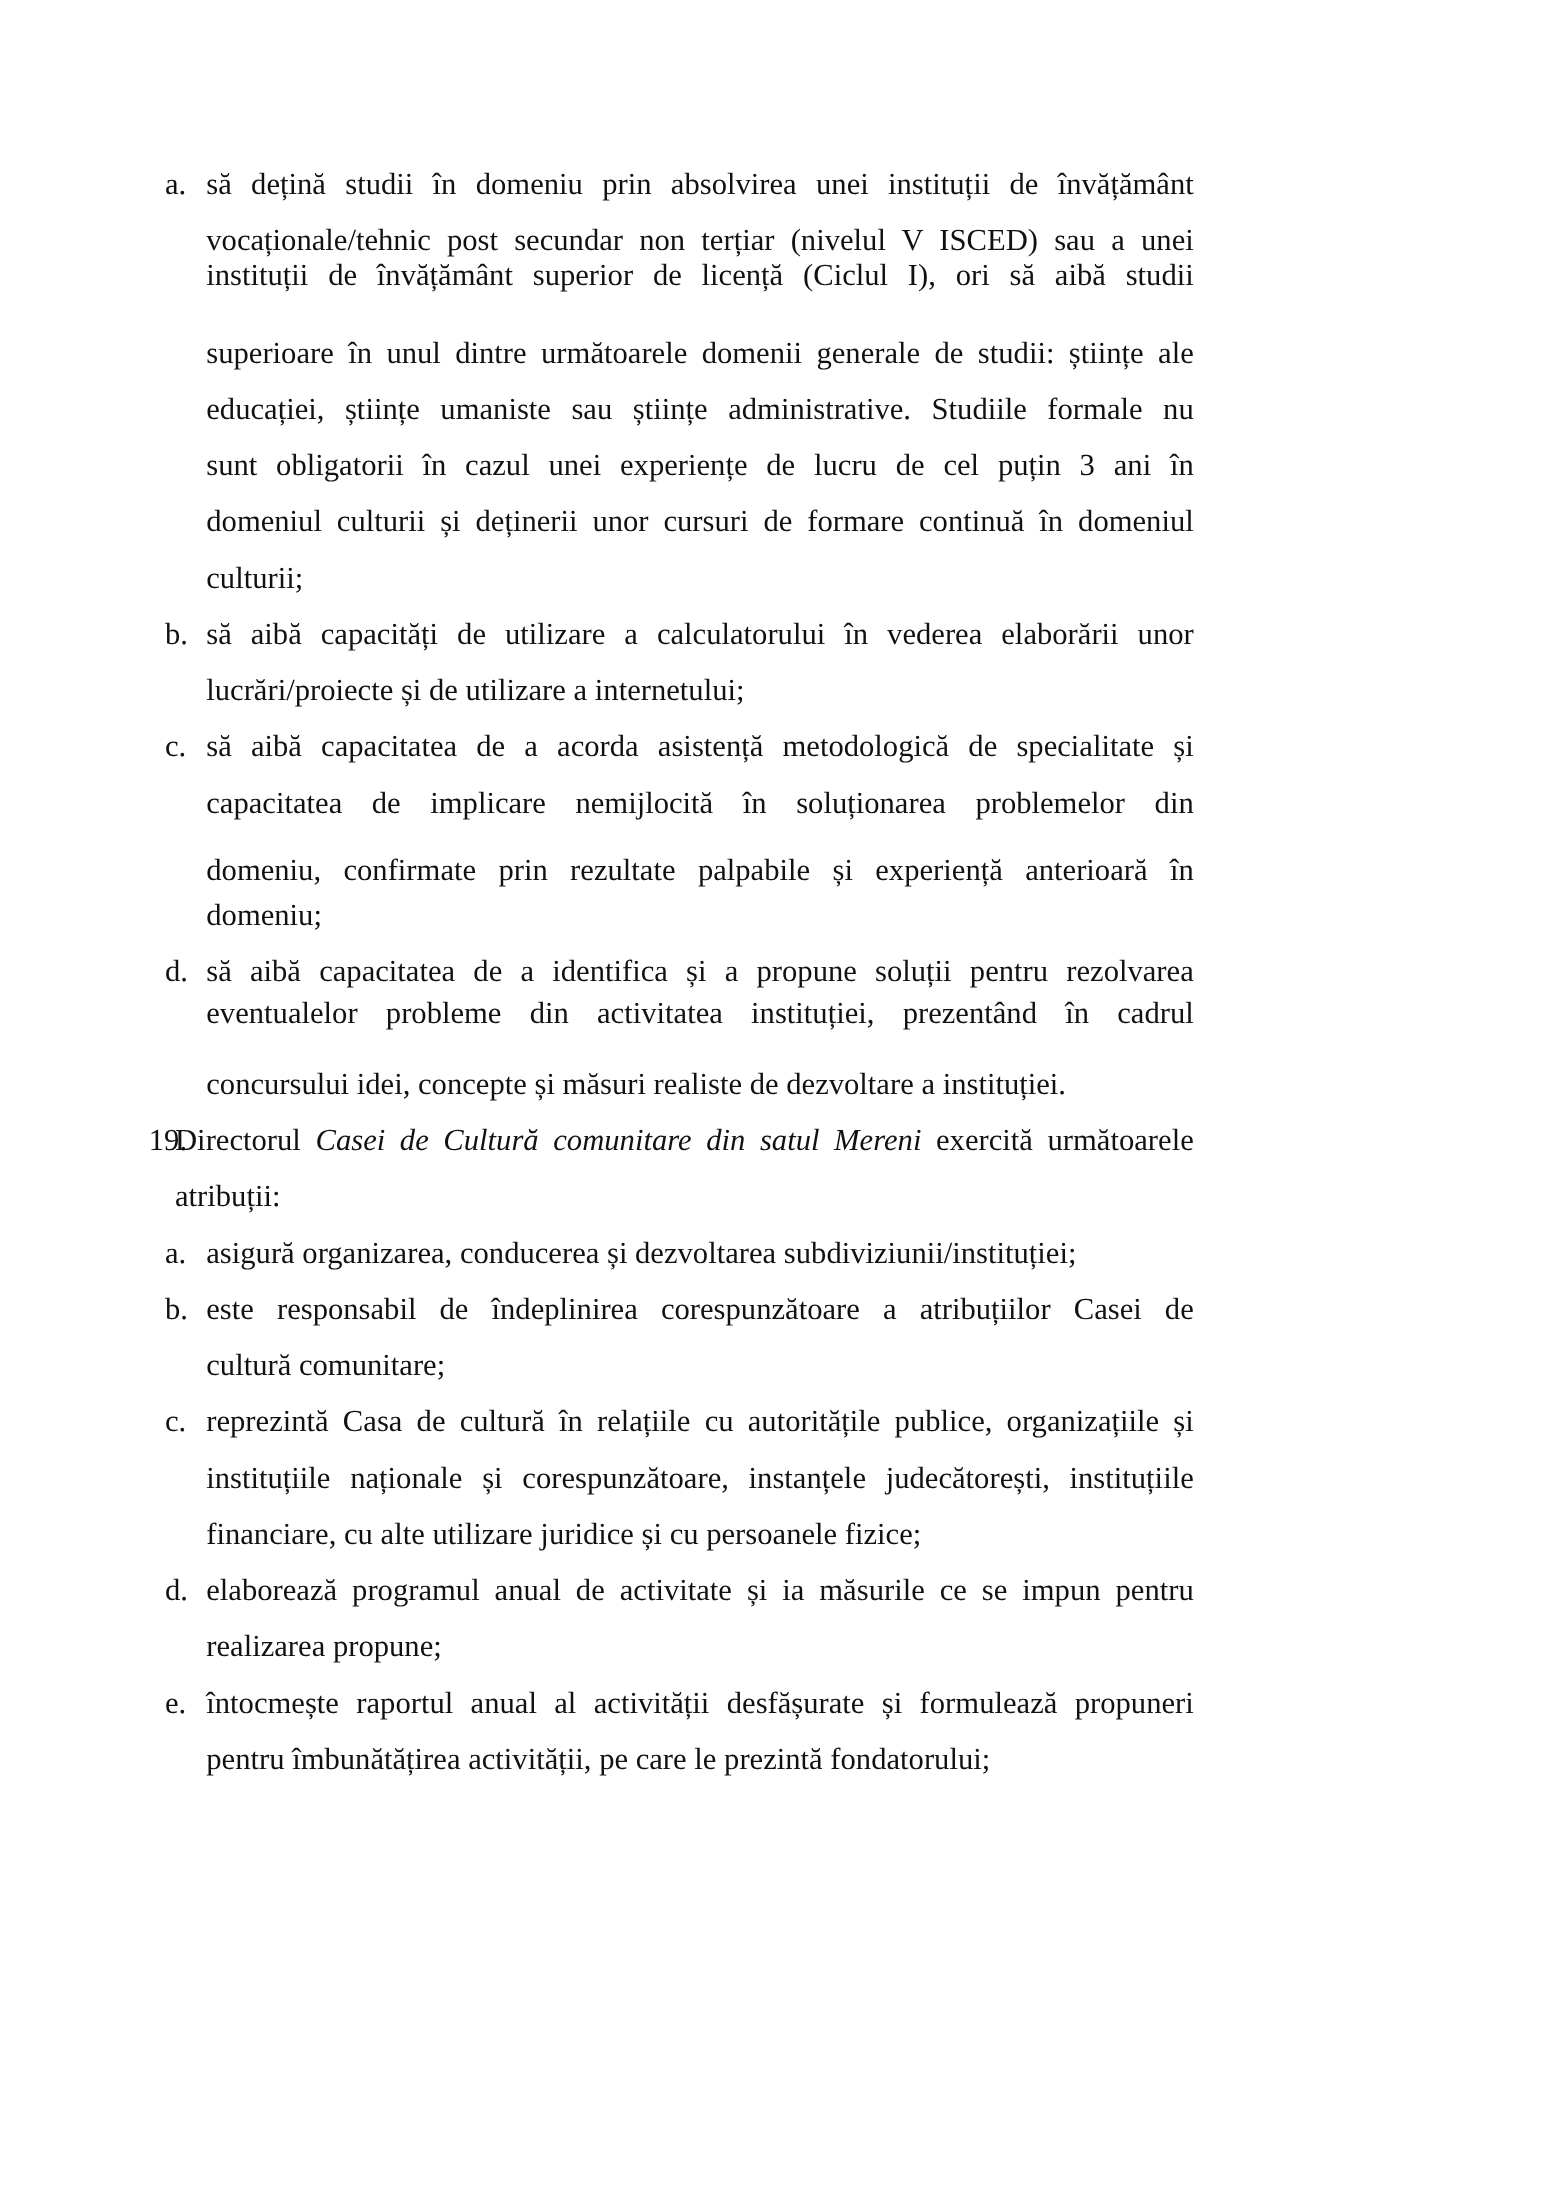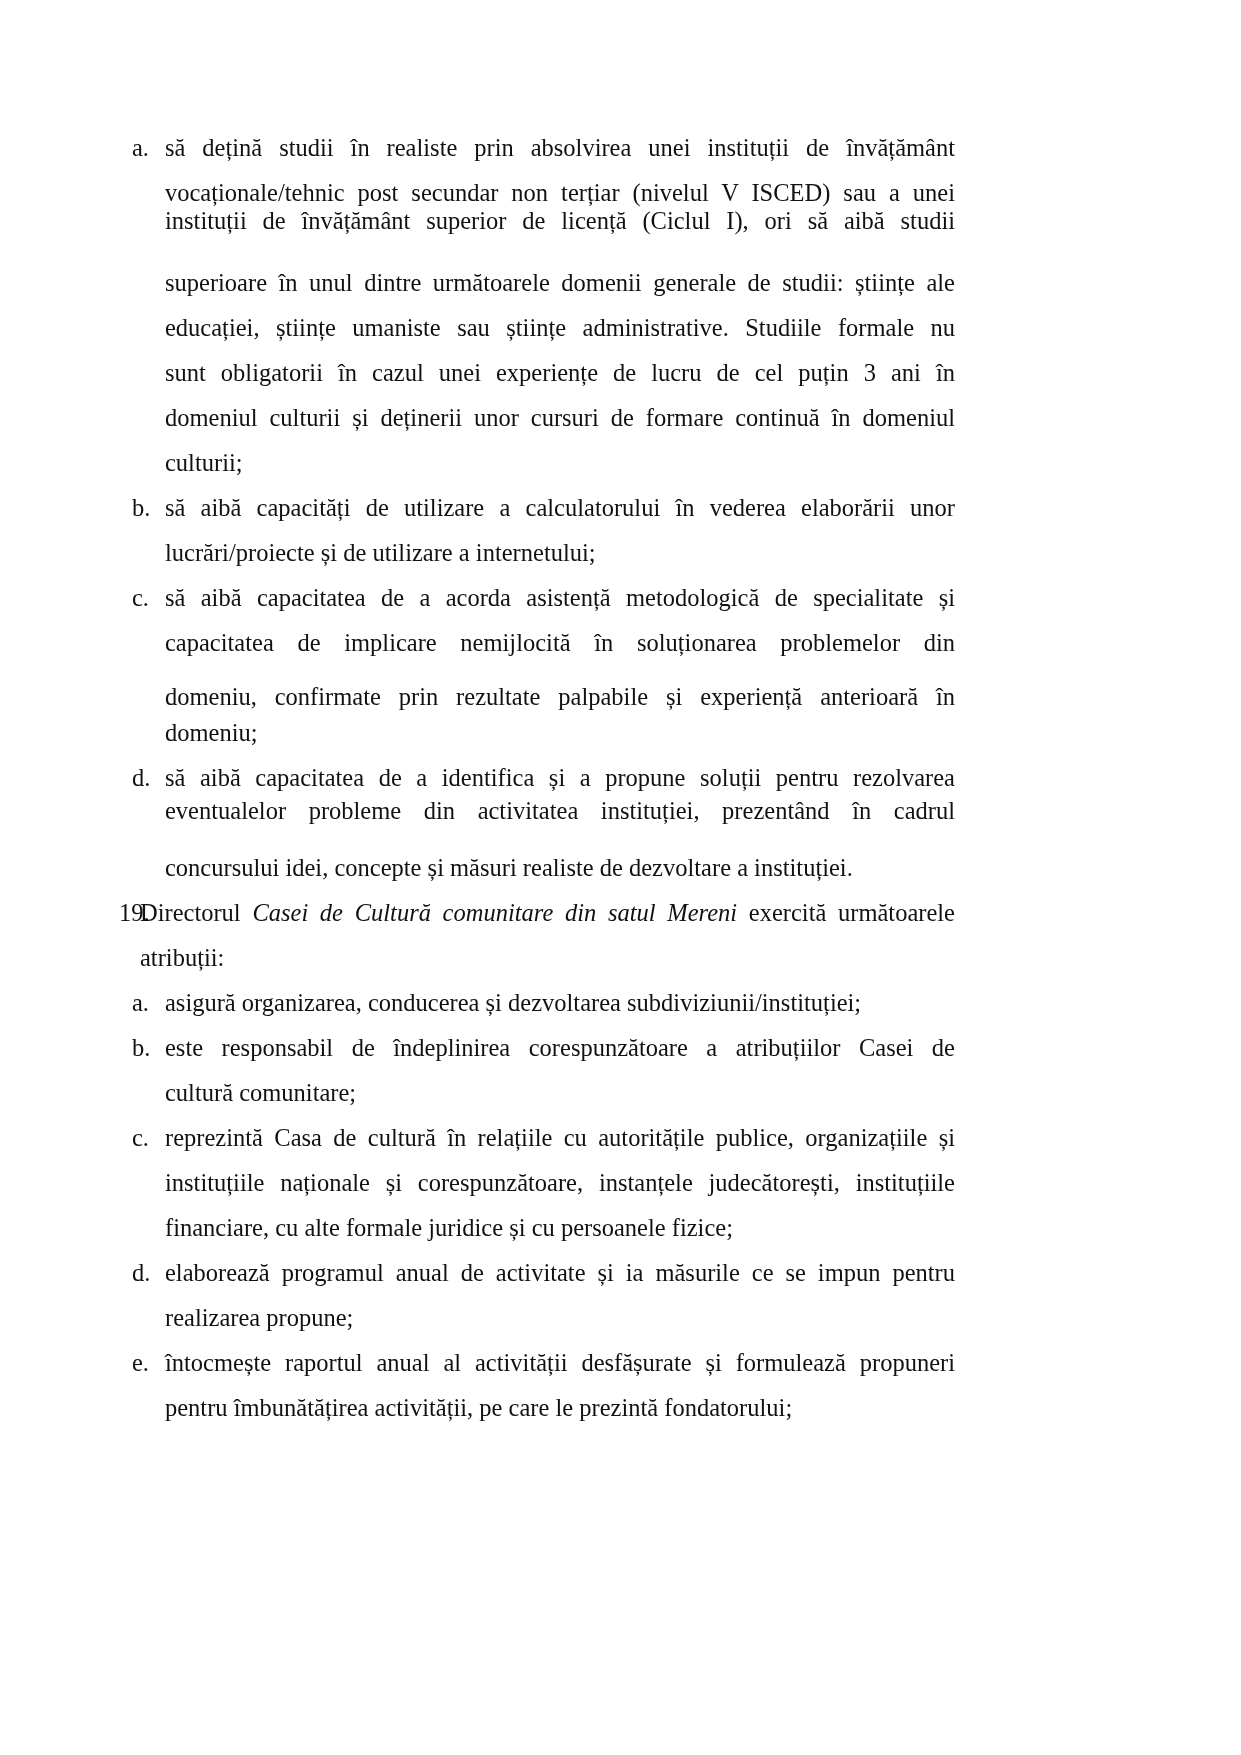--- a/index.html
+++ b/index.html
@@ -21,21 +21,21 @@
   .indent-line { left: 140px; }
   i { font-style: italic; }
 </style>
 </head>
 <body>
 
 <div class="page">
 
   <div>
     <span class="marker" style="top:125px">a.</span>
-    <div class="line" style="top:125px">să dețină studii în realiste prin absolvirea unei instituții de învățământ</div>
+    <div class="line" style="top:125px">să dețină studii în domeniu prin absolvirea unei instituții de învățământ</div>
     <div class="line" style="top:170px">vocaționale/tehnic post secundar non terțiar (nivelul V ISCED) sau a unei</div>
     <div class="line" style="top:198px">instituții de învățământ superior de licență (Ciclul I), ori să aibă studii</div>
     <div class="line" style="top:260px">superioare în unul dintre următoarele domenii generale de studii: științe ale</div>
     <div class="line" style="top:305px">educației, științe umaniste sau științe administrative. Studiile formale nu</div>
     <div class="line" style="top:350px">sunt obligatorii în cazul unei experiențe de lucru de cel puțin 3 ani în</div>
     <div class="line" style="top:395px">domeniul culturii și deținerii unor cursuri de formare continuă în domeniul</div>
     <div class="line last" style="top:440px">culturii;</div>
   </div>
 
   <div>
@@ -73,21 +73,21 @@
   <div>
     <span class="marker" style="top:1025px">b.</span>
     <div class="line" style="top:1025px">este responsabil de îndeplinirea corespunzătoare a atribuțiilor Casei de</div>
     <div class="line last" style="top:1070px">cultură comunitare;</div>
   </div>
 
   <div>
     <span class="marker" style="top:1115px">c.</span>
     <div class="line" style="top:1115px">reprezintă Casa de cultură în relațiile cu autoritățile publice, organizațiile și</div>
     <div class="line" style="top:1160px">instituțiile naționale și corespunzătoare, instanțele judecătorești, instituțiile</div>
-    <div class="line last" style="top:1205px">financiare, cu alte formale juridice și cu persoanele fizice;</div>
+    <div class="line last" style="top:1205px">financiare, cu alte utilizare juridice și cu persoanele fizice;</div>
   </div>
 
   <div>
     <span class="marker" style="top:1250px">d.</span>
     <div class="line" style="top:1250px">elaborează programul anual de activitate și ia măsurile ce se impun pentru</div>
     <div class="line last" style="top:1295px">realizarea propune;</div>
   </div>
 
   <div>
     <span class="marker" style="top:1340px">e.</span>

